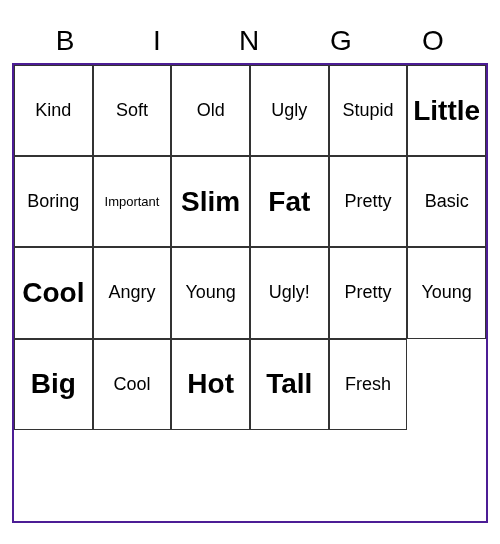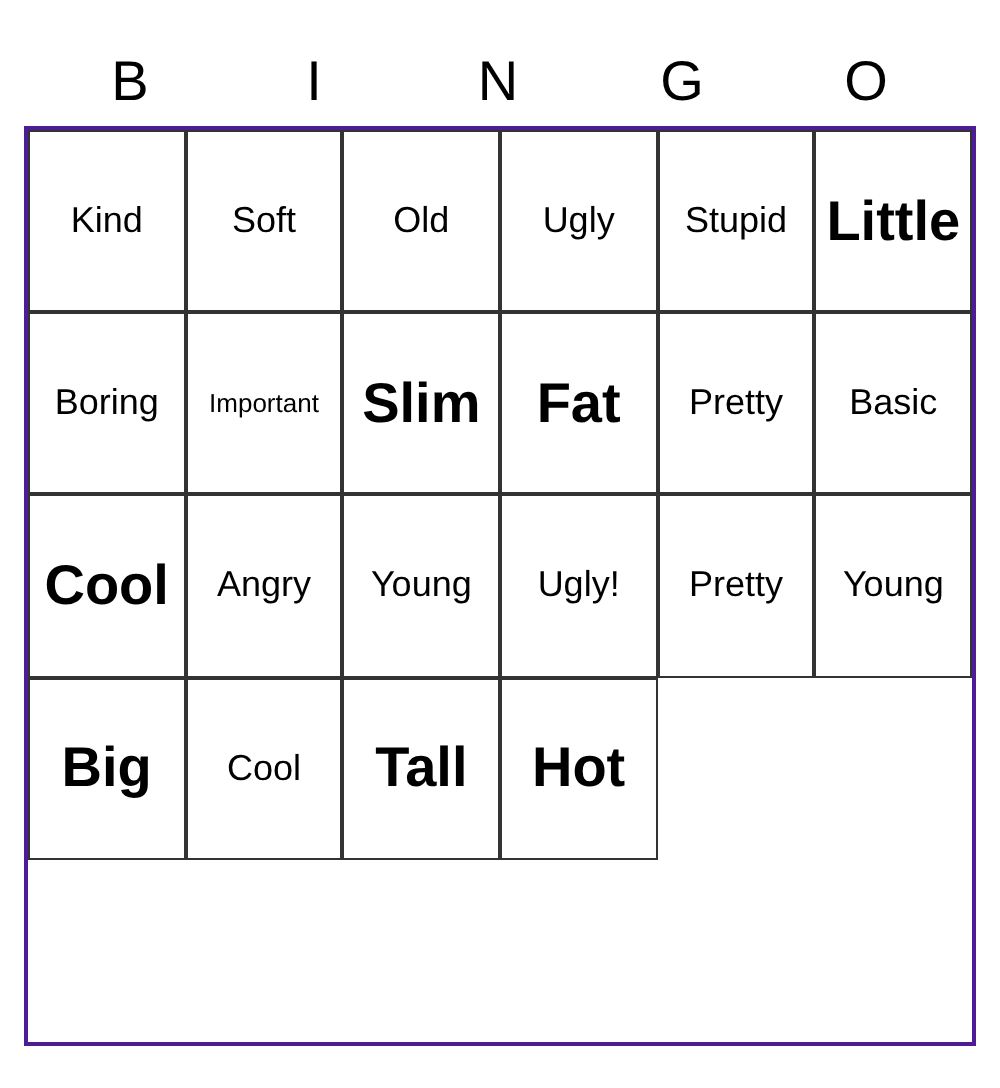--- a/index.html
+++ b/index.html
@@ -93,16 +93,17 @@
       <div class="bingo-cell ">Pretty</div>
       <div class="bingo-cell ">Basic</div>
       <div class="bingo-cell large-text">Cool</div>
       <div class="bingo-cell ">Angry</div>
       <div class="bingo-cell ">Young</div>
       <div class="bingo-cell ">Ugly!</div>
       <div class="bingo-cell ">Pretty</div>
       <div class="bingo-cell ">Young</div>
       <div class="bingo-cell large-text">Big</div>
       <div class="bingo-cell ">Cool</div>
+      <div class="bingo-cell large-text">Hot</div>
       <div class="bingo-cell large-text">Tall</div>
-      <div class="bingo-cell large-text">Hot</div>
+      <div class="bingo-cell ">Fresh</div>
     </div>
 </div>
 
 </body></html>

